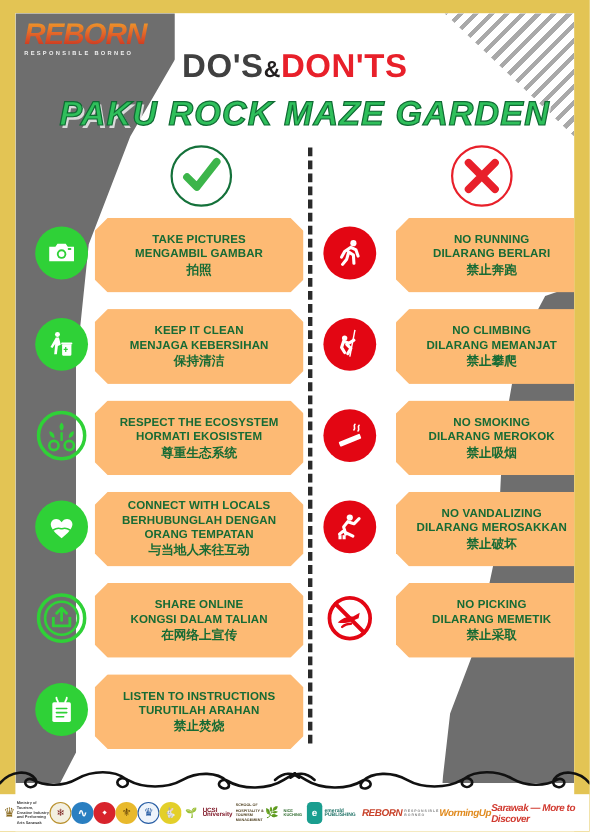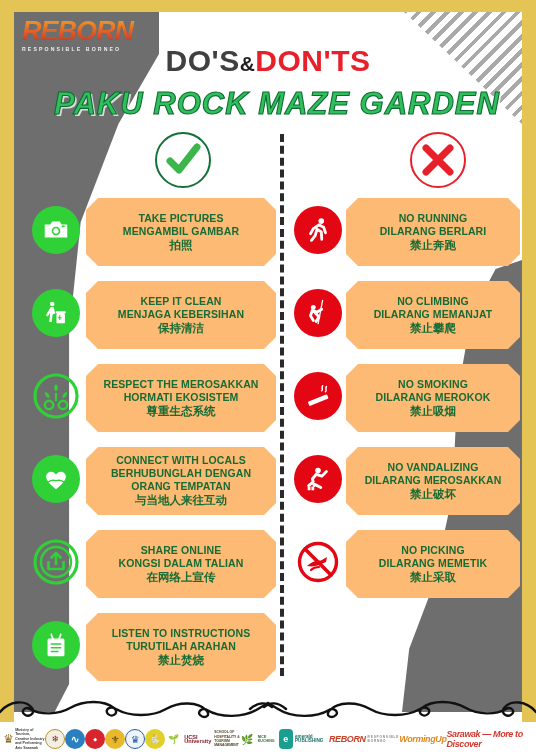--- a/index.html
+++ b/index.html
@@ -124,21 +124,21 @@
     position:absolute; left:58px; top:0;
     width:190px; min-height:68px;
     background:#fdba74;
     clip-path: polygon(12px 0, calc(100% - 12px) 0, 100% 12px,
                        100% calc(100% - 12px), calc(100% - 12px) 100%,
                        12px 100%, 0 calc(100% - 12px), 0 12px);
     display:flex; flex-direction:column; align-items:center;
     justify-content:center; text-align:center;
     padding:6px 8px;
   }
-  .col-right .card{ left:52px; width:174px; }
+  .col-right .card{ left:66px; width:174px; }
   .col-right .badge{ left:0px; }
 
   .l-en,.l-ms{
     color:#176B34; font-weight:bold; font-size:10.5px;
     line-height:13px; letter-spacing:.1px;
   }
   .l-zh{
     color:#176B34; font-weight:bold; font-size:11.5px;
     line-height:15px;
     font-family:"DejaVu Sans",sans-serif;
@@ -244,21 +244,21 @@
             <circle cx="23" cy="23" r="21" fill="none" stroke="#2FD137" stroke-width="3.2"></circle>
             <path d="M23 11c2.5 2 2.5 5.6 0 7.6-2.5-2-2.5-5.6 0-7.6z" fill="#2FD137"></path>
             <path d="M12 19c3 .4 5 3.2 4.4 6.1-3-.4-5-3.2-4.4-6.1z" fill="#2FD137"></path>
             <path d="M34 19c-3 .4-5 3.2-4.4 6.1 3-.4 5-3.2 4.4-6.1z" fill="#2FD137"></path>
             <circle cx="16" cy="32" r="4.2" fill="none" stroke="#2FD137" stroke-width="2.4"></circle>
             <circle cx="30" cy="32" r="4.2" fill="none" stroke="#2FD137" stroke-width="2.4"></circle>
             <path d="M23 20v8" stroke="#2FD137" stroke-width="2.2"></path>
           </svg>
         </div>
         <div class="card">
-          <div class="l-en">RESPECT THE MEROSAKKAN</div>
+          <div class="l-en">RESPECT THE ECOSYSTEM</div>
           <div class="l-ms">HORMATI EKOSISTEM</div>
           <div class="l-zh">尊重生态系统</div>
         </div>
       </div>
 
       <div class="item">
         <div class="badge green">
           <svg width="32" height="32" viewBox="0 0 34 34" aria-hidden="true">
             <path d="M17 28 C7 20 5 15 7.5 11.5 C10 8 15 9 17 12.5 C19 9 24 8 26.5 11.5 C29 15 27 20 17 28z" fill="#fff"></path>
             <path d="M9 20c2.4-1.6 5-2 7.6-1.2M25 20c-2.4-1.6-5-2-7.6-1.2" stroke="#2FD137" stroke-width="1.5" fill="none" stroke-linecap="round"></path>

